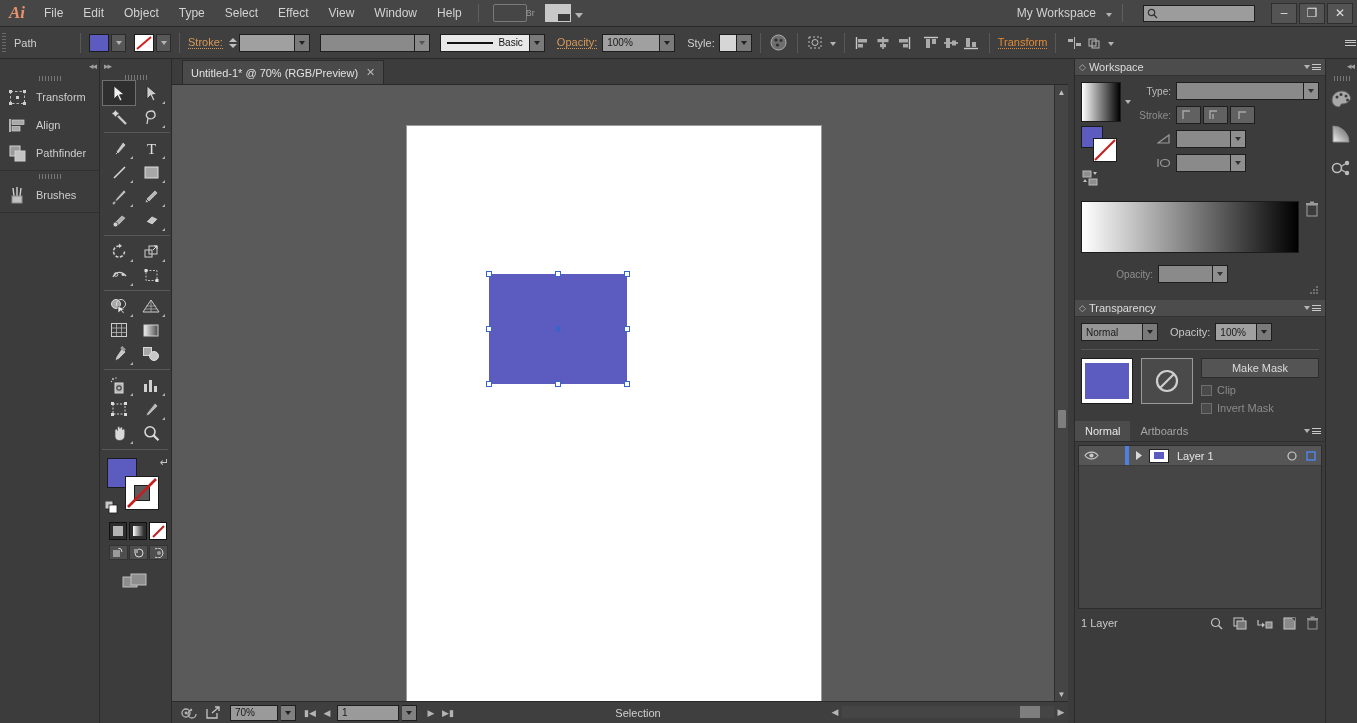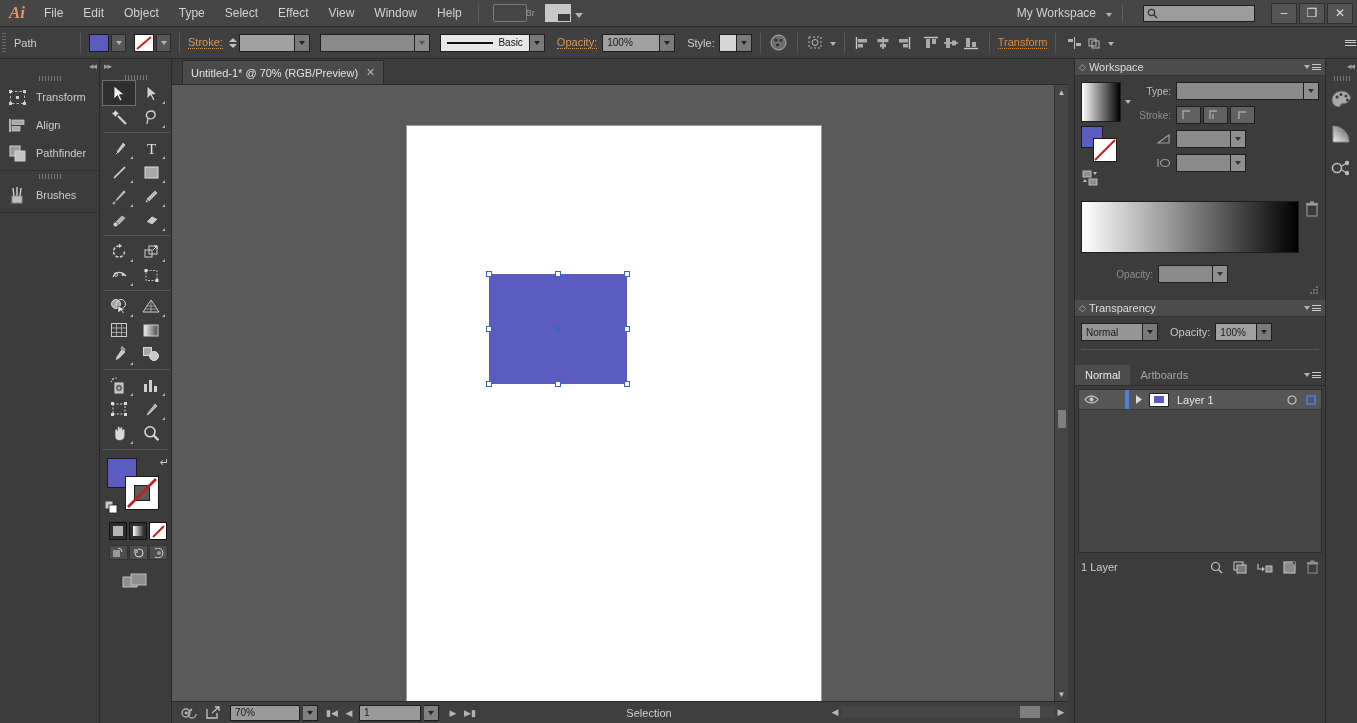--- a/index.html
+++ b/index.html
@@ -828,21 +828,21 @@
             <path d="M12 4 a4 4 0 1 0 4 4" fill="none" stroke="#b4b4b4" stroke-width="1.3"></path>
             <path d="M11 2 L12.5 4.5 L10 5" fill="#b4b4b4"></path>
           </svg>
       </div>
       <div class="icon-btn">
         <svg width="16" height="14" viewBox="0 0 16 14">
             <path d="M2 3 L2 12 L12 12 L12 7" fill="none" stroke="#c4c4c4" stroke-width="1.3"></path>
             <path d="M7 7 L14 1 M10 1 L14 1 L14 5" fill="none" stroke="#c4c4c4" stroke-width="1.3"></path>
           </svg>
       </div>
-      <div class="sb-field" style="width:70px;margin-left:4px;">70%</div>
+      <div class="sb-field" style="width:48px;margin-left:4px;">70%</div>
       <div class="field-dd" style="height:16px;background:#808080;">
           <div class="caret sm" style="margin:0;border-top-color:#222;"></div>
         </div>
       <div class="sb-arrow" style="margin-left:4px;">▮◀</div>
       <div class="sb-arrow">◀</div>
       <div class="sb-field" style="width:62px;">1</div>
       <div class="field-dd" style="height:16px;background:#808080;">
           <div class="caret sm" style="margin:0;border-top-color:#222;"></div>
         </div>
       <div class="sb-arrow" style="margin-left:4px;">▶</div>
@@ -1013,20 +1013,42 @@
         </div>
         <span style="font-size:11px;color:#c6c6c6;margin-left:12px;">Opacity:</span>
         <div style="display:flex;margin-left:5px;">
           <div class="field" style="width:42px;">100%</div>
           <div class="field-dd">
               <div class="caret sm" style="margin:0;border-top-color:#222;"></div>
             </div>
         </div>
       </div>
       <div style="height:1px;background:#555;margin:8px 0;"></div>
+      <div style="display:flex;align-items:flex-start;gap:8px;">
+        <div style="width:52px;height:46px;background:#fff;border:1px solid #1c1c1c;display:flex;align-items:center;justify-content:center;">
+          <div id="transThumb" style="width: 44px; height: 36px; background: rgb(91, 91, 192);"></div>
+        </div>
+        <div style="width:52px;height:46px;background:#4a4a4a;border:1px solid #9a9a9a;display:flex;align-items:center;justify-content:center;">
+          <svg width="26" height="26" viewBox="0 0 26 26">
+            <circle cx="13" cy="13" r="10" fill="none" stroke="#cfcfcf" stroke-width="2.2"></circle>
+            <line x1="6" y1="20" x2="20" y2="6" stroke="#cfcfcf" stroke-width="2.2"></line>
+          </svg>
+        </div>
+        <div style="flex:1;">
+          <div style="height:20px;background:#545454;border:1px solid #2c2c2c;display:flex;align-items:center;justify-content:center;font-size:11px;color:#dcdcdc;">Make Mask</div>
+          <div style="display:flex;align-items:center;gap:5px;margin-top:6px;">
+            <span style="width:11px;height:11px;background:#4a4a4a;border:1px solid #6e6e6e;display:block;"></span>
+            <span style="font-size:11px;color:#8a8a8a;">Clip</span>
+          </div>
+          <div style="display:flex;align-items:center;gap:5px;margin-top:6px;">
+            <span style="width:11px;height:11px;background:#4a4a4a;border:1px solid #6e6e6e;display:block;"></span>
+            <span style="font-size:11px;color:#8a8a8a;">Invert Mask</span>
+          </div>
+        </div>
+      </div>
     </div>
 
 
     <div class="tabstrip" style="margin-top:1px;">
       <div class="ptab active">Normal</div>
       <div class="ptab">Artboards</div>
       <span class="panel-menu">
         <span class="caret sm" style="margin:0 1px 0 0;"></span>
         <span class="pm-lines">
             <i></i>

